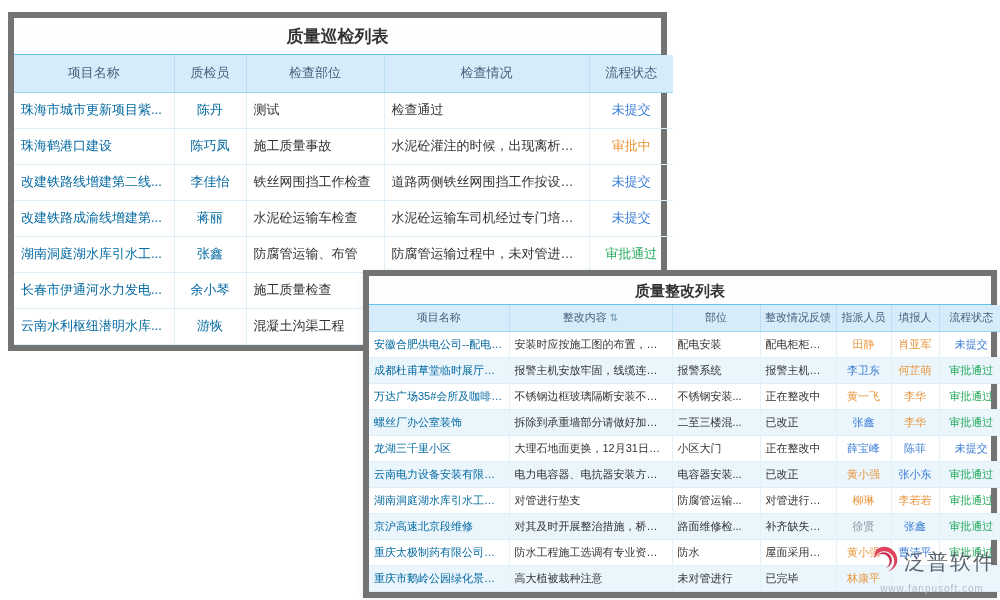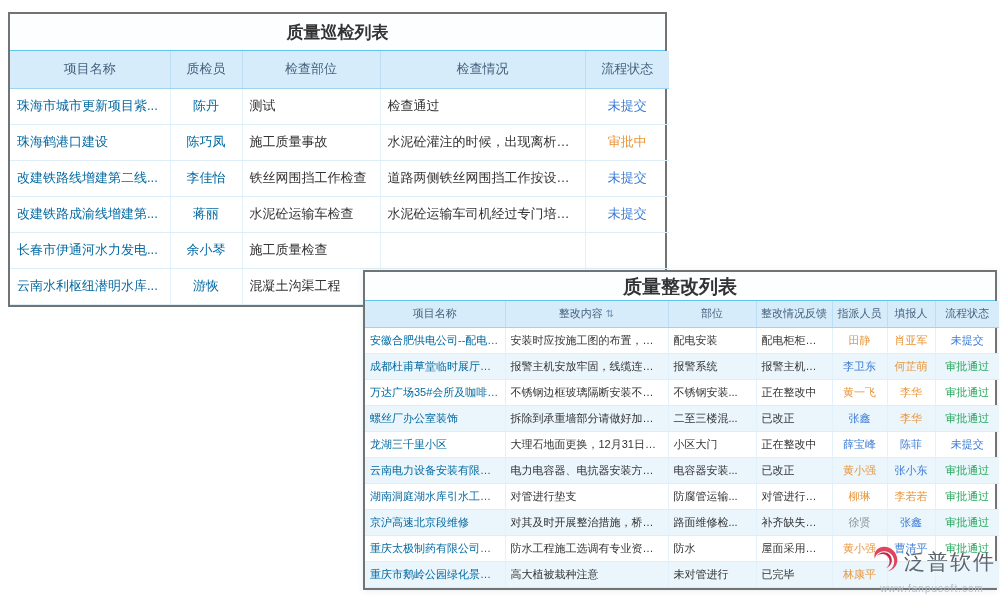--- a/index.html
+++ b/index.html
@@ -5,21 +5,21 @@
   * { box-sizing: border-box; }
   html,body { margin:0; padding:0; }
   body {
     width:1000px; height:600px; position:relative; overflow:hidden;
     background:#ffffff;
     font-family:"Liberation Sans","DejaVu Sans",sans-serif;
     color:#333;
   }
   .panel {
     position:absolute; background:#fff;
-    border:2px solid #737373;
+    border:6px solid #737373;
   }
   .panel-title {
     text-align:center; font-weight:bold; color:#333;
     border-bottom:1px solid #63c3ee; background:#fdfeff;
   }
   table { border-collapse:collapse; width:100%; table-layout:fixed; }
   th {
     background:#d7ecfa; color:#45627e; font-weight:normal;
     border-right:1px solid #bcdef4; border-bottom:1px solid #9ed4f1;
     text-align:center; overflow:hidden; white-space:nowrap;
@@ -35,21 +35,21 @@
   
   #inspection-panel { left:8px; top:12px; width:659px; z-index:1; }
   #inspection-panel .panel-title { height:37px; line-height:37px; font-size:17px; }
   #inspection-panel th { height:37px; font-size:13px; }
   #inspection-panel td { height:36px; font-size:13px; }
   #inspection-panel td.center { text-align:center; }
 
   
   #rectification-panel { left:363px; top:270px; width:634px; z-index:2;
     box-shadow:0 1px 6px rgba(60,120,160,0.12); }
-  #rectification-panel .panel-title { height:29px; line-height:29px; font-size:19px; }
+  #rectification-panel .panel-title { height:29px; line-height:29px; font-size:15px; }
   #rectification-panel th { height:26px; font-size:11px; }
   #rectification-panel td { height:26px; font-size:11px; padding:0 5px; }
   #rectification-panel tbody tr:nth-child(even) td { background:#eaf5fc; }
   #rectification-panel td.center { text-align:center; }
   .sort { margin-left:3px; font-size:10px; color:#6f93b0; cursor:pointer; }
 
   
   .link { color:#0369a1; cursor:pointer; }
   .status-cell { text-align:center; cursor:pointer; }
   .c-blue { color:#3a7bd5; }
@@ -112,20 +112,27 @@
   </tr>
 
   <tr>
     <td class="link">改建铁路成渝线增建第...</td>
     <td class="link center">蒋丽</td>
     <td>水泥砼运输车检查</td>
     <td>水泥砼运输车司机经过专门培训...</td>
     <td class="status-cell c-blue">未提交</td>
   </tr>
 
+  <tr>
+    <td class="link">湖南洞庭湖水库引水工...</td>
+    <td class="link center">张鑫</td>
+    <td>防腐管运输、布管</td>
+    <td>防腐管运输过程中，未对管进行...</td>
+    <td class="status-cell c-green">审批通过</td>
+  </tr>
 
   <tr>
     <td class="link">长春市伊通河水力发电...</td>
     <td class="link center">余小琴</td>
     <td>施工质量检查</td>
     <td></td>
     <td class="status-cell"></td>
   </tr>
 
   <tr>

